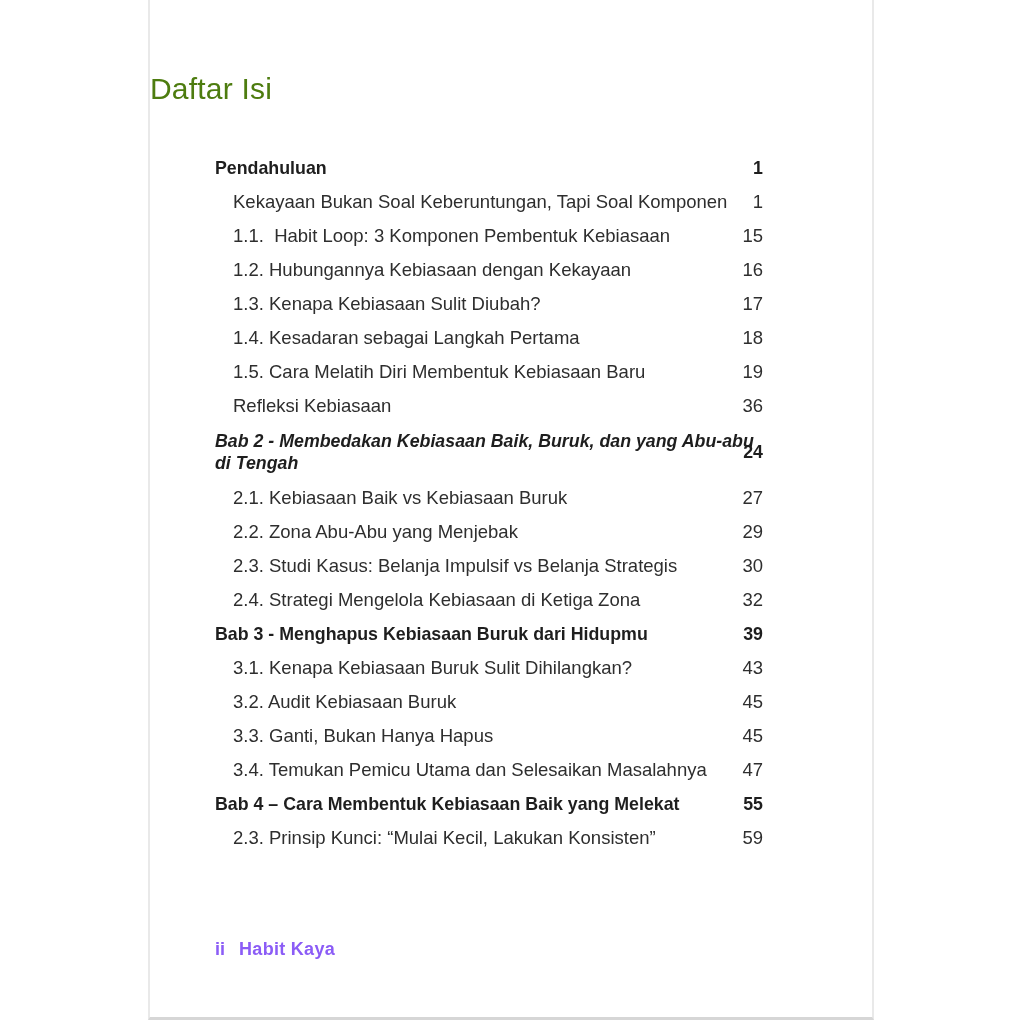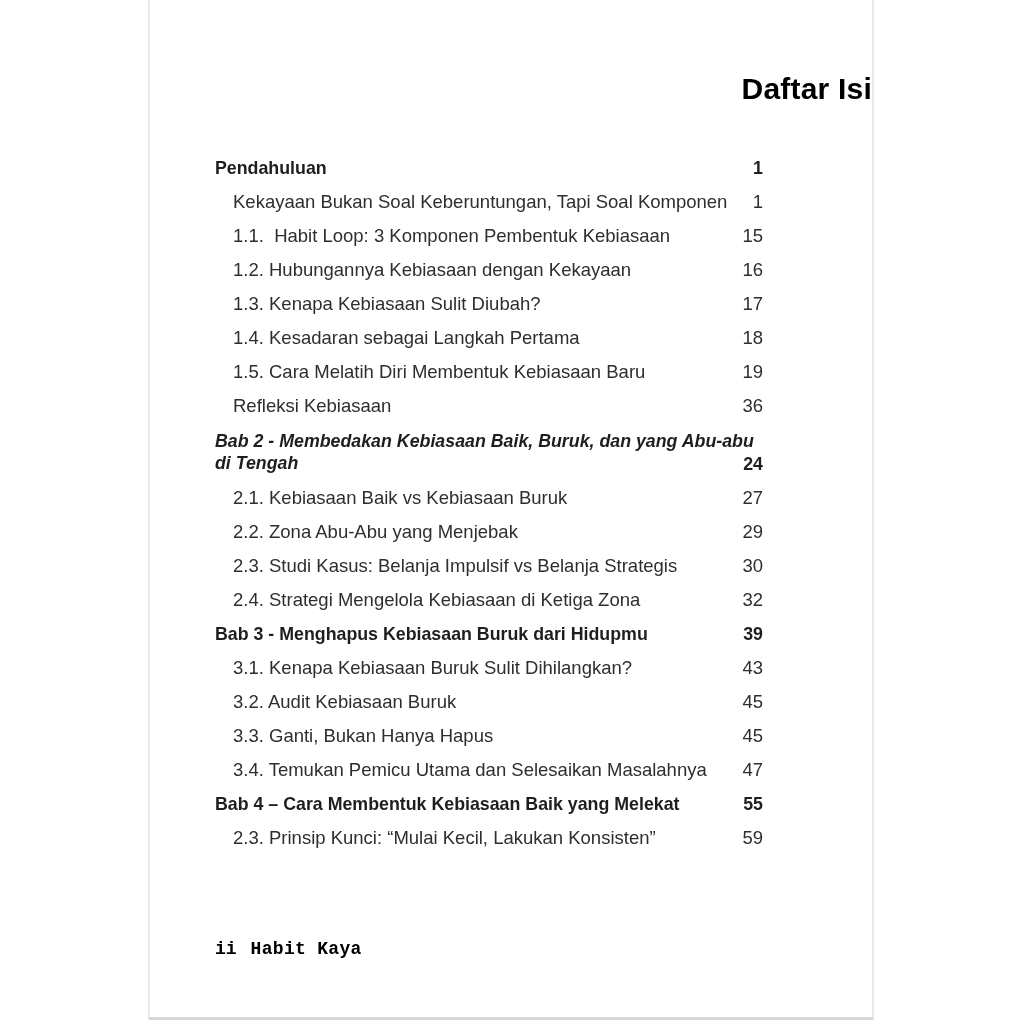--- a/index.html
+++ b/index.html
@@ -15,32 +15,32 @@
     left: 148px; top: -12px;
     width: 726px; height: 1032px;
     box-sizing: border-box;
     background: #ffffff;
     border-left: 2px solid #e9e9e9;
     border-right: 2px solid #e9e9e9;
     border-bottom: 3px solid #d6d6d6;
   }
   .doc-title {
     margin: 84px 0 0 0;
-    text-align: right;
+    text-align: left;
     font-size: 30px;
-    font-weight: bold;
-    color: #000000;
+    font-weight: normal;
+    color: #4d7c0f;
     letter-spacing: 0.2px;
   }
   .toc {
     margin: 52px 109px 0 65px;
   }
   .toc-row {
     display: flex;
-    align-items: flex-end;
+    align-items: center;
     line-height: 20px;
     margin-bottom: 14px;
     font-size: 18.5px;
     color: #2e2e2e;
     gap: 33px;
   }
   .toc-row.chapter {
     font-weight: bold;
     font-size: 17.8px;
     color: #1e1e1e;
@@ -54,23 +54,23 @@
   .toc-row.multiline .toc-label { line-height: 22px; white-space: pre; font-style: italic; }
   .toc-page {
     text-align: right;
     min-width: 30px;
     line-height: 20px;
     flex: none;
   }
   .page-footer {
     position: absolute;
     left: 65px; top: 951px;
-    font-family: Liberation Mono, monospace;
+    font-family: Liberation Sans, sans-serif;
     font-size: 18px;
-    color: #000000;
+    color: #8b5cf6;
   }
   .page-footer .footer-num { font-weight: bold; }
   .page-footer .footer-book {
     margin-left: 14px;
     font-weight: bold;
     letter-spacing: 0.3px;
   }
 </style>
 </head>
 <body>

